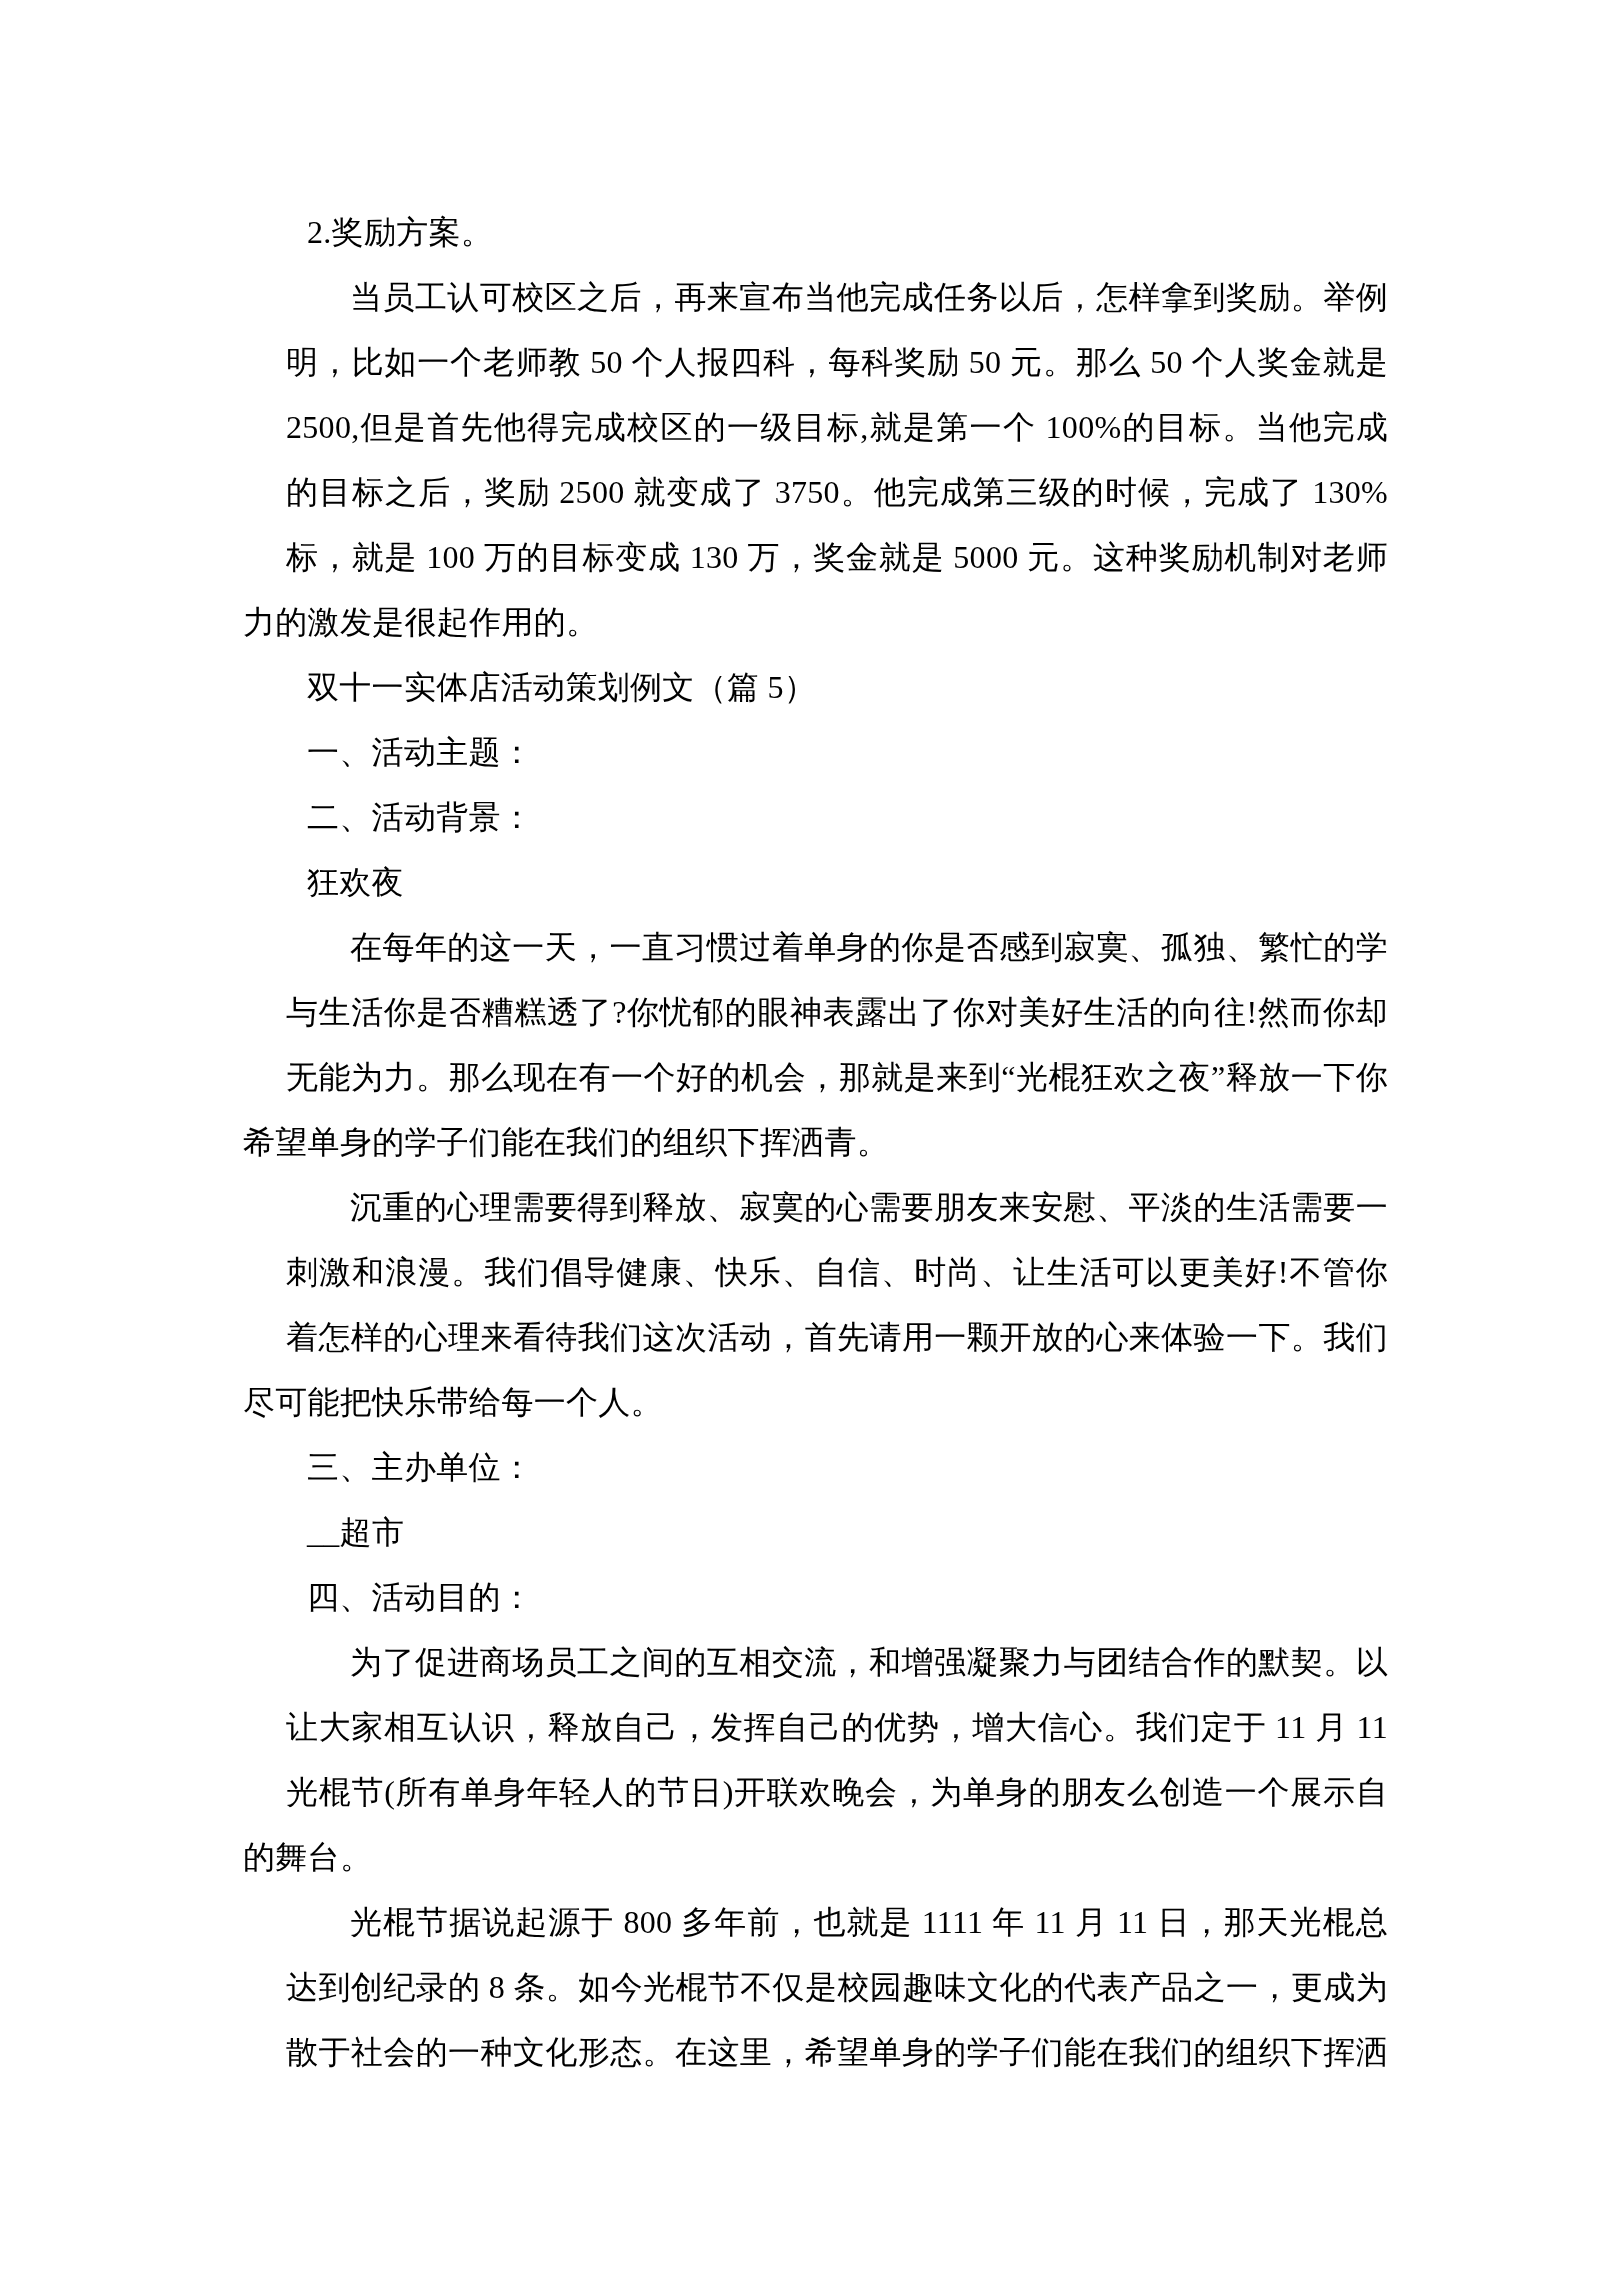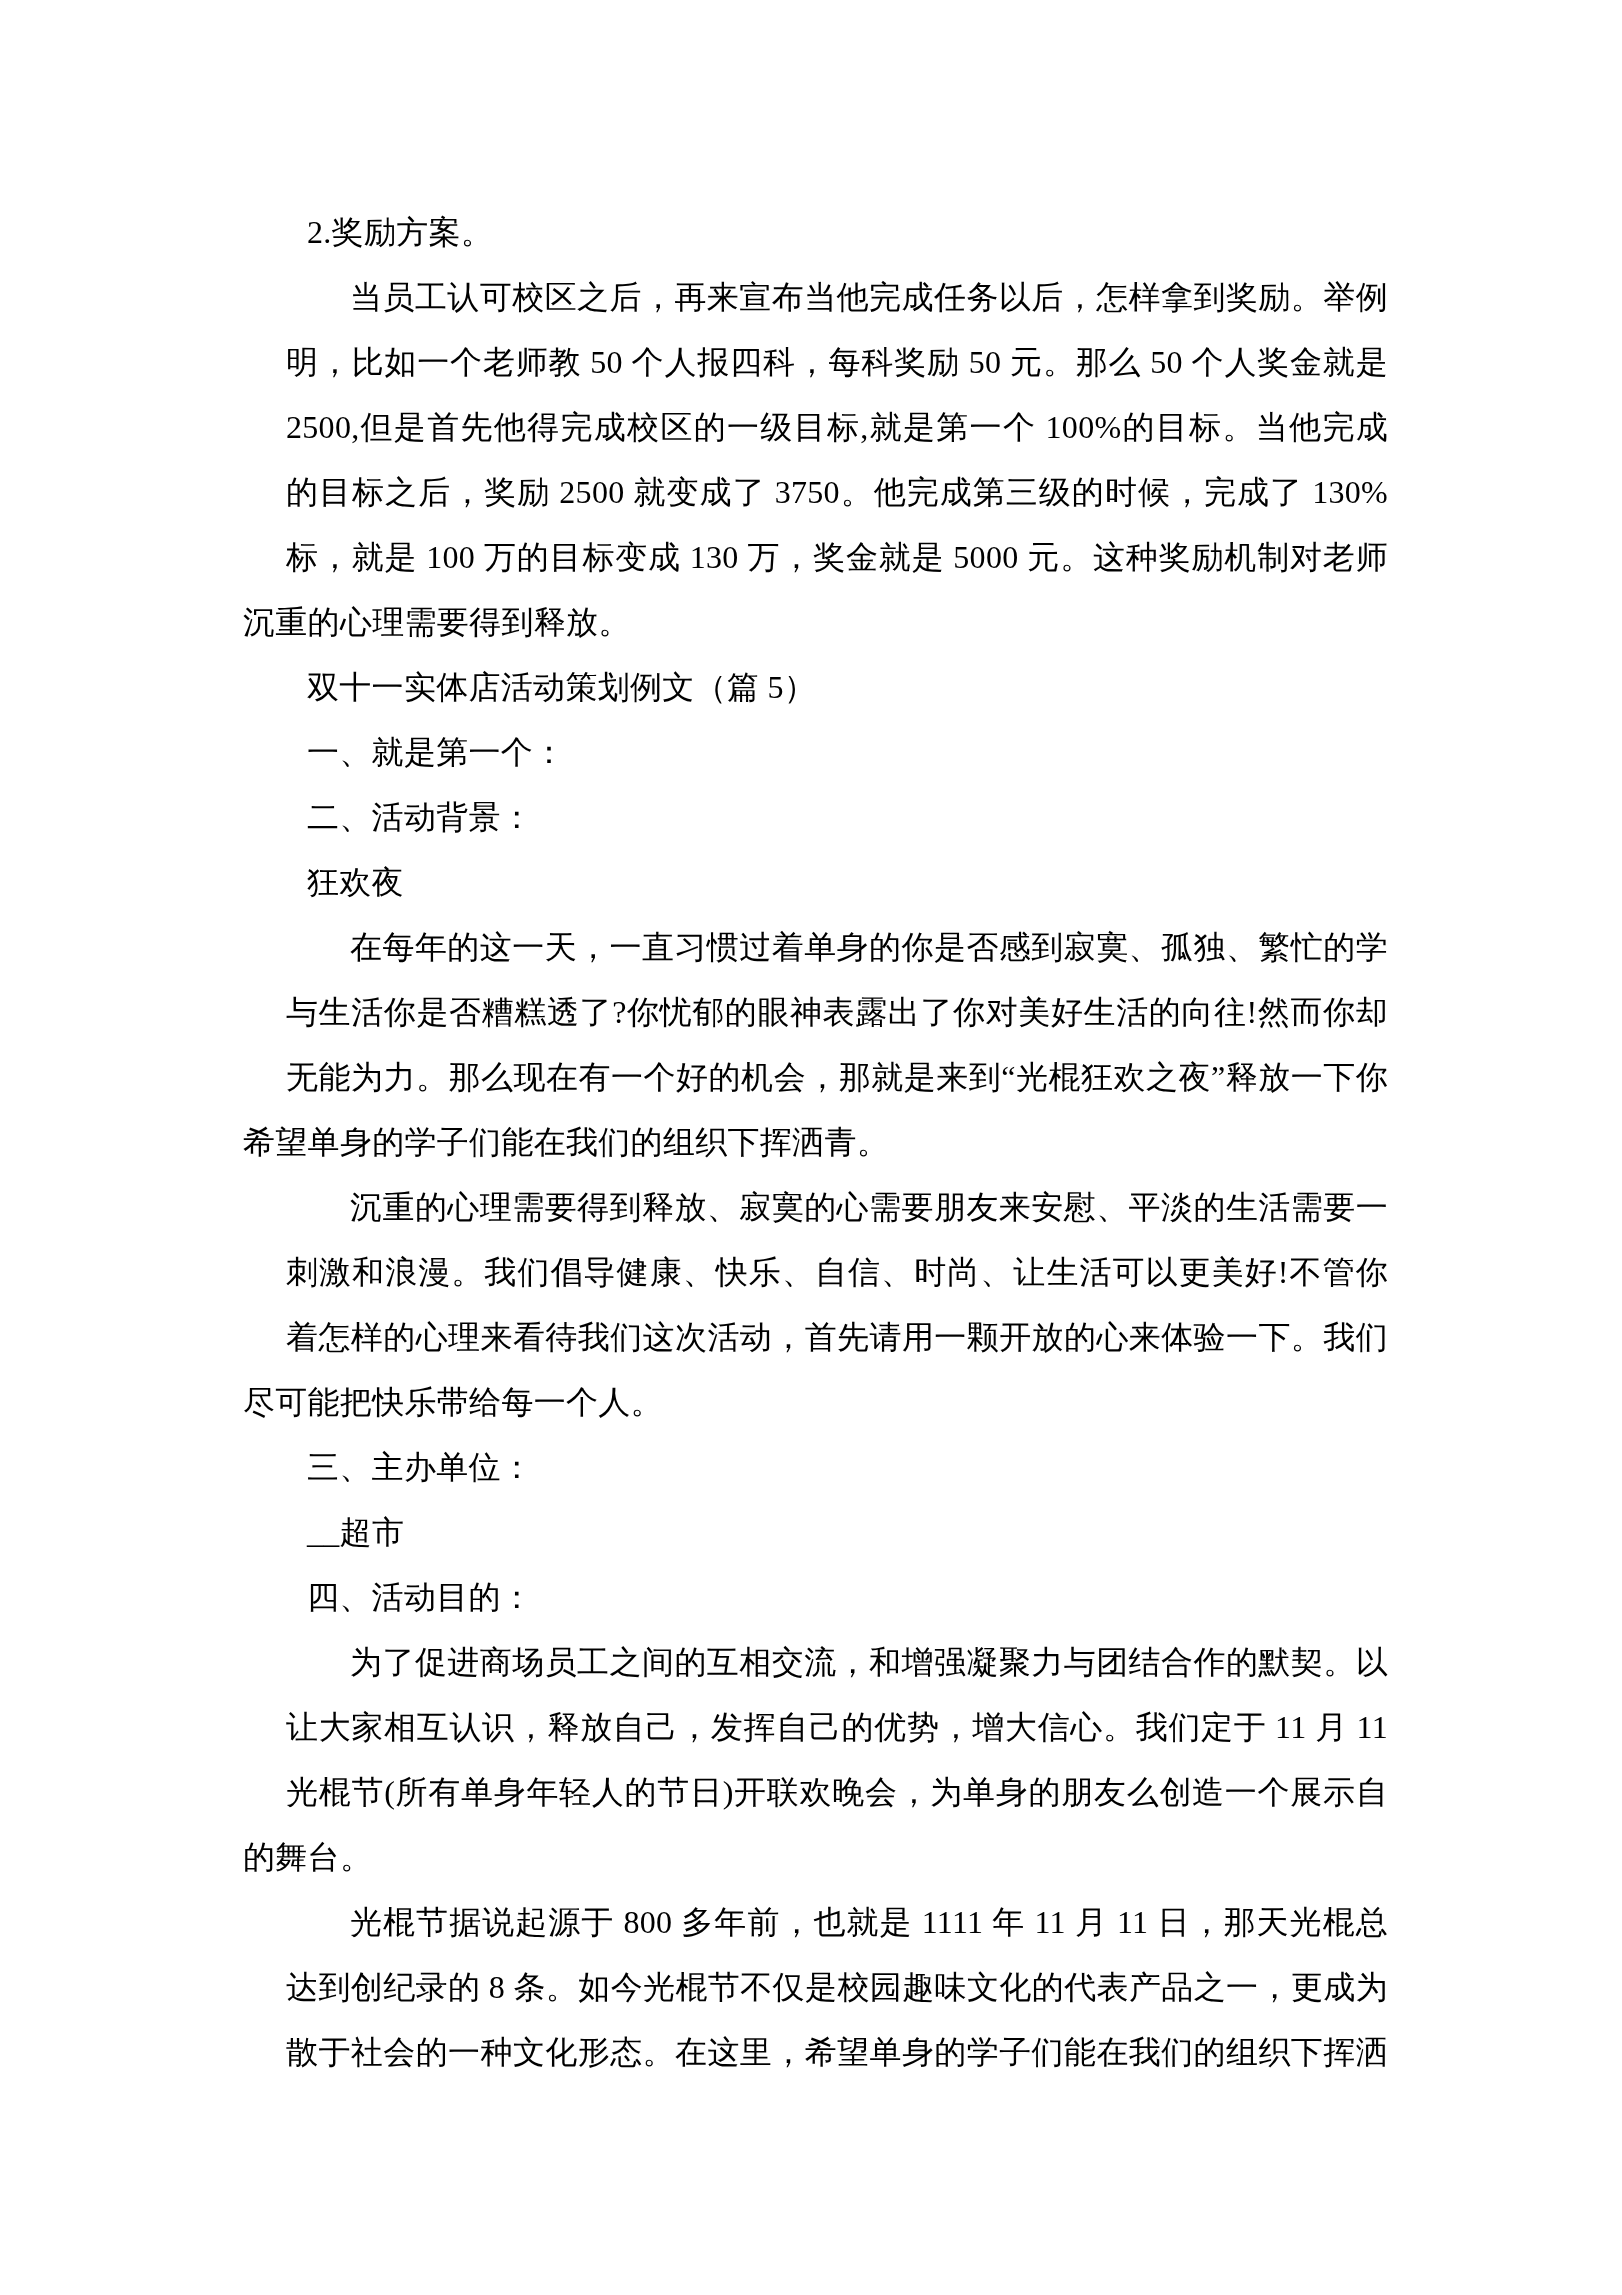--- a/index.html
+++ b/index.html
@@ -47,23 +47,23 @@
 <body style="background: rgb(255, 255, 255);">
 
 <div class="page" style="background: rgb(255, 255, 255);">
   <div class="textblock" id="textblock" style="color: rgb(0, 0, 0);">
       <div class="line indent">2.奖励方案。</div>
       <div class="line indent justify">当员工认可校区之后，再来宣布当他完成任务以后，怎样拿到奖励。举例说</div>
       <div class="line justify">明，比如一个老师教 50 个人报四科，每科奖励 50 元。那么 50 个人奖金就是</div>
       <div class="line justify">2500,但是首先他得完成校区的一级目标,就是第一个 100%的目标。当他完成 115%</div>
       <div class="line justify">的目标之后，奖励 2500 就变成了 3750。他完成第三级的时候，完成了 130%的目</div>
       <div class="line justify">标，就是 100 万的目标变成 130 万，奖金就是 5000 元。这种奖励机制对老师动</div>
-      <div class="line">沉重的心理需要得到释放。</div>
+      <div class="line">力的激发是很起作用的。</div>
       <div class="line indent">双十一实体店活动策划例文（篇 5）</div>
-      <div class="line indent">一、就是第一个：</div>
+      <div class="line indent">一、活动主题：</div>
       <div class="line indent">二、活动背景：</div>
       <div class="line indent">狂欢夜</div>
       <div class="line indent justify">在每年的这一天，一直习惯过着单身的你是否感到寂寞、孤独、繁忙的学习</div>
       <div class="line justify">与生活你是否糟糕透了?你忧郁的眼神表露出了你对美好生活的向往!然而你却</div>
       <div class="line justify">无能为力。那么现在有一个好的机会，那就是来到“光棍狂欢之夜”释放一下你</div>
       <div class="line">希望单身的学子们能在我们的组织下挥洒青。</div>
       <div class="line indent justify">沉重的心理需要得到释放、寂寞的心需要朋友来安慰、平淡的生活需要一点</div>
       <div class="line justify">刺激和浪漫。我们倡导健康、快乐、自信、时尚、让生活可以更美好!不管你抱</div>
       <div class="line justify">着怎样的心理来看待我们这次活动，首先请用一颗开放的心来体验一下。我们将</div>
       <div class="line">尽可能把快乐带给每一个人。</div>

